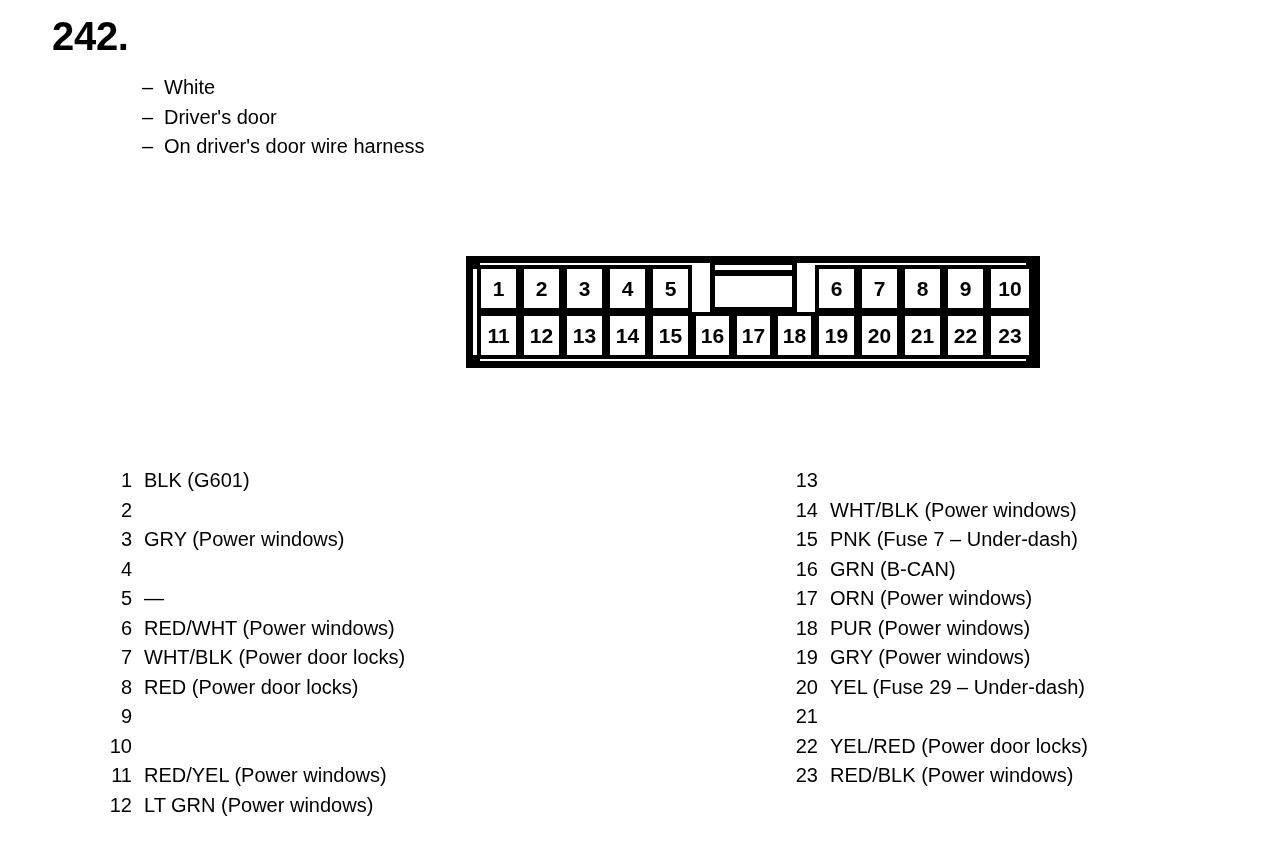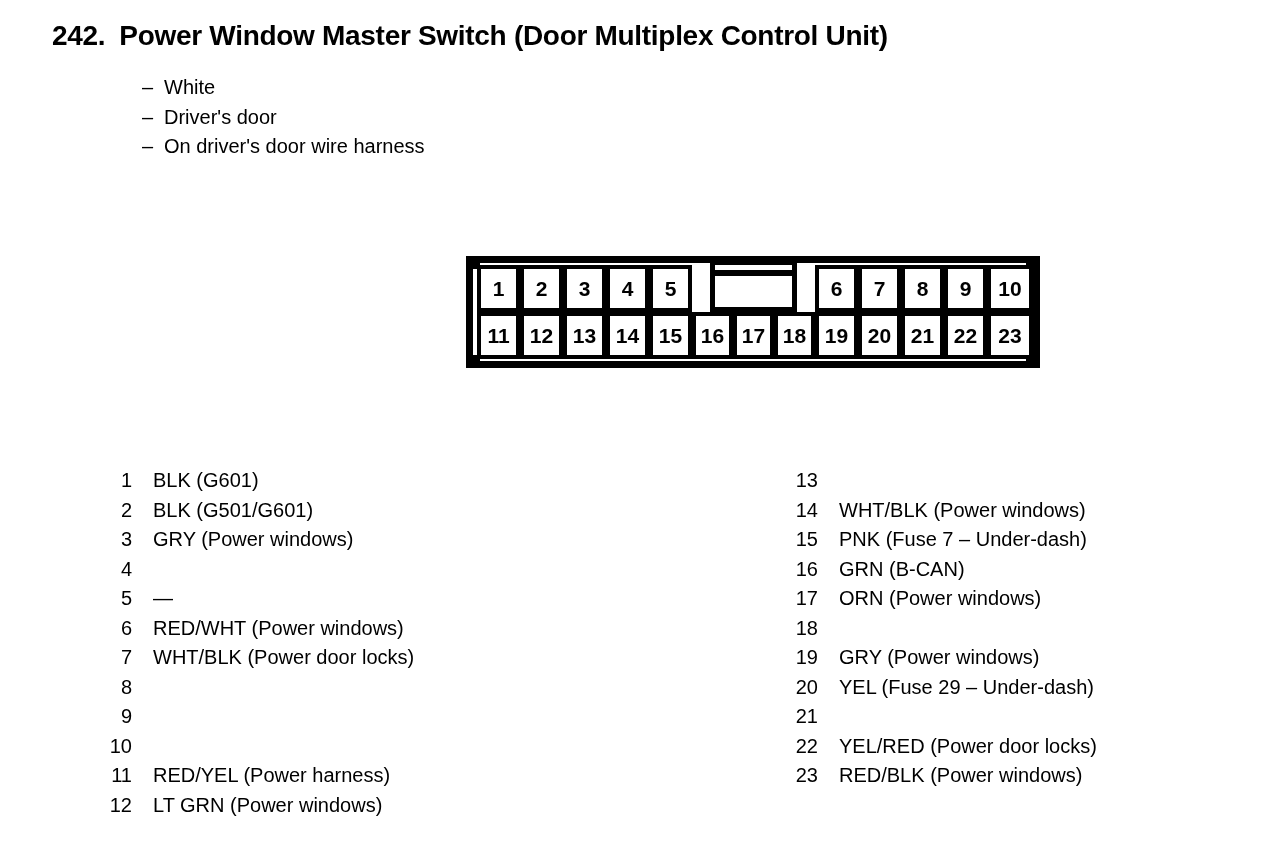--- a/index.html
+++ b/index.html
@@ -20,21 +20,21 @@
   #header {
     position: absolute;
     left: 52px;
     top: 18px;
     width: 1200px;
   }
   #title-row {
     display: flex;
     align-items: baseline;
     font-weight: bold;
-    font-size: 28px;
+    font-size: 40px;
     line-height: 36px;
     letter-spacing: -0.3px;
     white-space: nowrap;
   }
   #title-number {
     margin-right: 14px;
   }
 
   #subtitle-block {
     position: absolute;
@@ -112,30 +112,28 @@
     height: 29.5px;
   }
   .pin-num {
     width: 28px;
     flex: 0 0 28px;
     text-align: right;
     margin-right: 12px;
   }
   .pin-desc {
     flex: 0 0 auto;
-    margin-left: 9px;
   }
 </style>
 </head>
 <body>
 
 <div id="header">
   <div id="title-row">
     <span id="title-number">242.</span>
-    <span>Power Window Master Switch (Door Multiplex Control Unit)</span>
   </div>
 </div>
 
 <div id="subtitle-block">
   <div class="subtitle-line">
     <span class="subtitle-dash">–</span>
     <span>White</span>
   </div>
   <div class="subtitle-line">
     <span class="subtitle-dash">–</span>
@@ -195,21 +193,20 @@
   </div>
 </div>
 
 <div id="pin-list-left" class="pin-list">
     <div class="pin-row">
       <span class="pin-num">1</span>
       <span class="pin-desc">BLK (G601)</span>
     </div>
     <div class="pin-row">
       <span class="pin-num">2</span>
-      <span class="pin-desc">BLK (G501/G601)</span>
     </div>
     <div class="pin-row">
       <span class="pin-num">3</span>
       <span class="pin-desc">GRY (Power windows)</span>
     </div>
     <div class="pin-row">
       <span class="pin-num">4</span>
     </div>
     <div class="pin-row">
       <span class="pin-num">5</span>
@@ -218,30 +215,31 @@
     <div class="pin-row">
       <span class="pin-num">6</span>
       <span class="pin-desc">RED/WHT (Power windows)</span>
     </div>
     <div class="pin-row">
       <span class="pin-num">7</span>
       <span class="pin-desc">WHT/BLK (Power door locks)</span>
     </div>
     <div class="pin-row">
       <span class="pin-num">8</span>
+      <span class="pin-desc">RED (Power door locks)</span>
     </div>
     <div class="pin-row">
       <span class="pin-num">9</span>
     </div>
     <div class="pin-row">
       <span class="pin-num">10</span>
     </div>
     <div class="pin-row">
       <span class="pin-num">11</span>
-      <span class="pin-desc">RED/YEL (Power harness)</span>
+      <span class="pin-desc">RED/YEL (Power windows)</span>
     </div>
     <div class="pin-row">
       <span class="pin-num">12</span>
       <span class="pin-desc">LT GRN (Power windows)</span>
     </div>
   </div>
 <div id="pin-list-right" class="pin-list">
     <div class="pin-row">
       <span class="pin-num">13</span>
     </div>
@@ -256,20 +254,21 @@
     <div class="pin-row">
       <span class="pin-num">16</span>
       <span class="pin-desc">GRN (B-CAN)</span>
     </div>
     <div class="pin-row">
       <span class="pin-num">17</span>
       <span class="pin-desc">ORN (Power windows)</span>
     </div>
     <div class="pin-row">
       <span class="pin-num">18</span>
+      <span class="pin-desc">PUR (Power windows)</span>
     </div>
     <div class="pin-row">
       <span class="pin-num">19</span>
       <span class="pin-desc">GRY (Power windows)</span>
     </div>
     <div class="pin-row">
       <span class="pin-num">20</span>
       <span class="pin-desc">YEL (Fuse 29 – Under-dash)</span>
     </div>
     <div class="pin-row">

